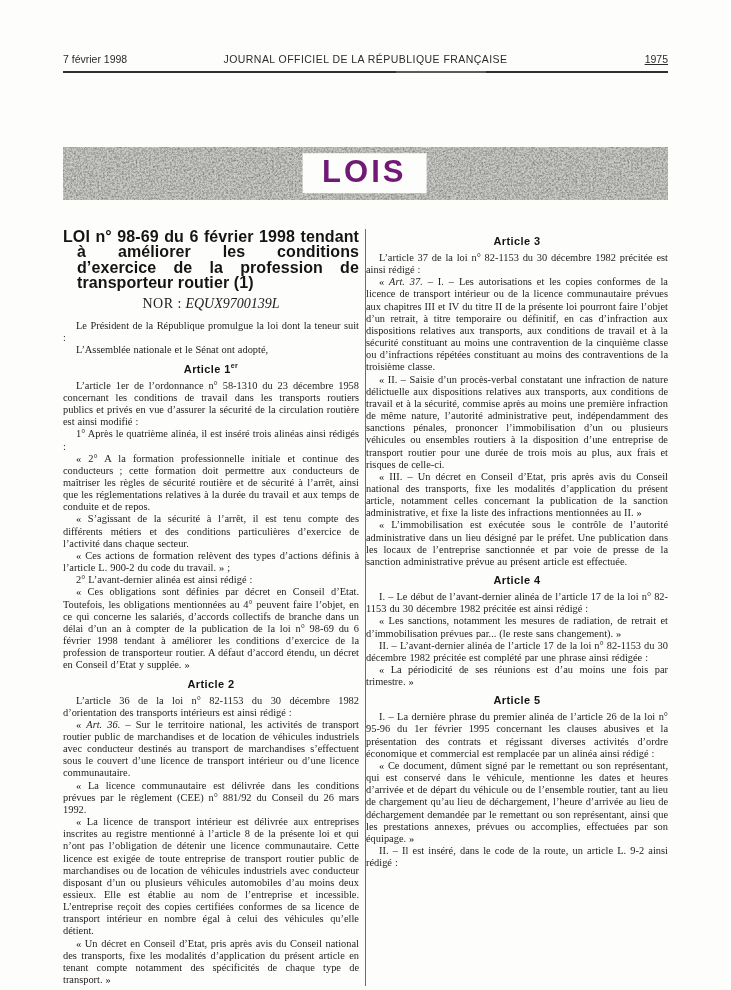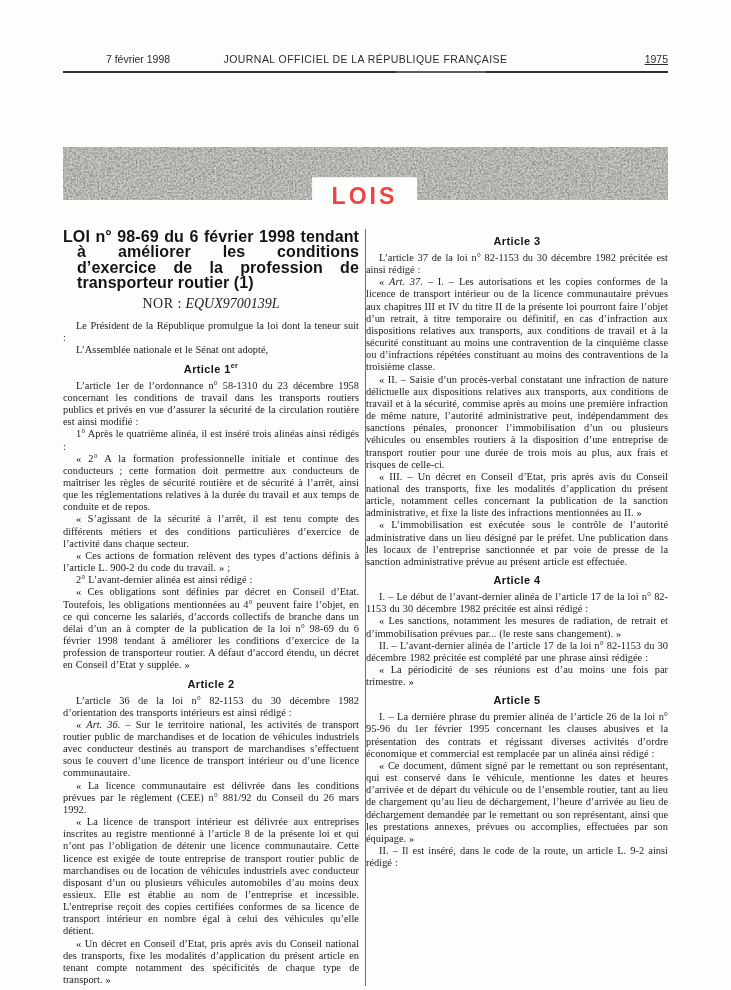--- a/index.html
+++ b/index.html
@@ -9,36 +9,36 @@
     position:relative; width:731px; height:990px;
     background:#fdfdfb; color:#1d1d1d; overflow:hidden;
   }
   
   .header-row {
     position:absolute; top:53px; left:63px; width:605px;
     display:flex; align-items:baseline;
     font-family:"Liberation Sans", sans-serif;
     font-size:10.5px; color:#2b2b2b;
   }
-  .header-date { width:150px; text-align:center; }
+  .header-date { width:150px; text-align:left; }
   .header-journal { flex:1; text-align:center; letter-spacing:.45px; }
   .header-page { width:150px; text-align:right;text-decoration:underline; }
   .header-rule {
     position:absolute; top:71px; left:63px; width:605px; height:2px;
     background:linear-gradient(90deg,#2f2f2f 0 55%, #5a5a5a 55% 70%, #2f2f2f 70% 100%);
   }
   
   .band { position:absolute; top:147px; left:63px; width:605px; height:53px; }
   .band svg { position:absolute; left:0; top:0; width:100%; height:100%; display:block; }
   .band-label {
     position:absolute; top:50%; left:50%; transform:translate(-51%,-52%);
     background:#fdfdfb; padding:1px 20px 3px;
     font-family:"Liberation Sans", sans-serif;
-    font-size:23px; font-weight:600; letter-spacing:3px;
-    color:#ef4444; line-height:36px;margin-top:24px;
+    font-size:31px; font-weight:600; letter-spacing:3px;
+    color:#701a75; line-height:36px;
   }
   
   .columns { position:absolute; top:229px; left:63px; width:605px; display:flex; }
   .col-left  { width:296px; margin-right:6px; }
   .col-right {
     width:303px;
     border-left:1px solid #6d6d6d; 
   }
   
   .law-title {

